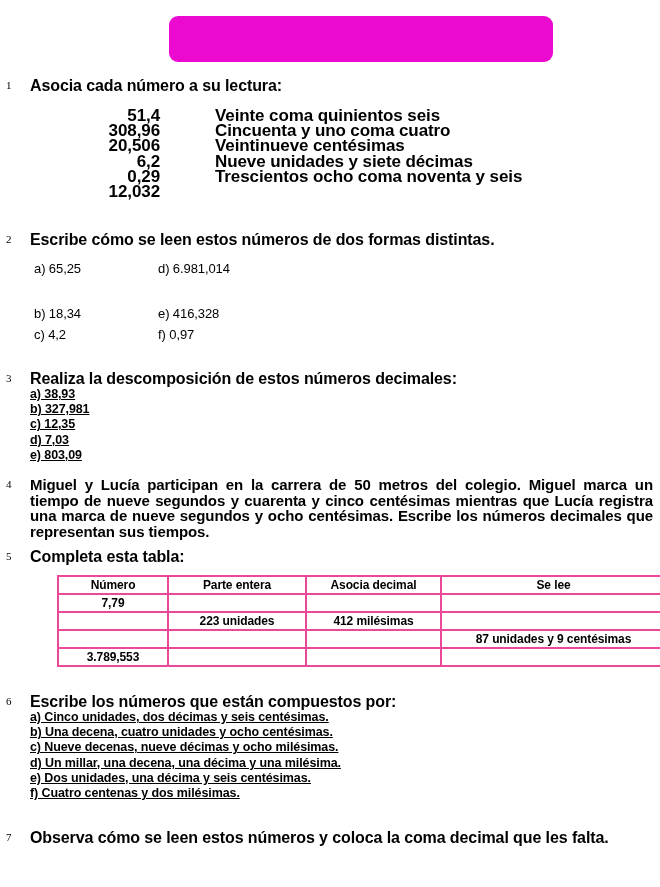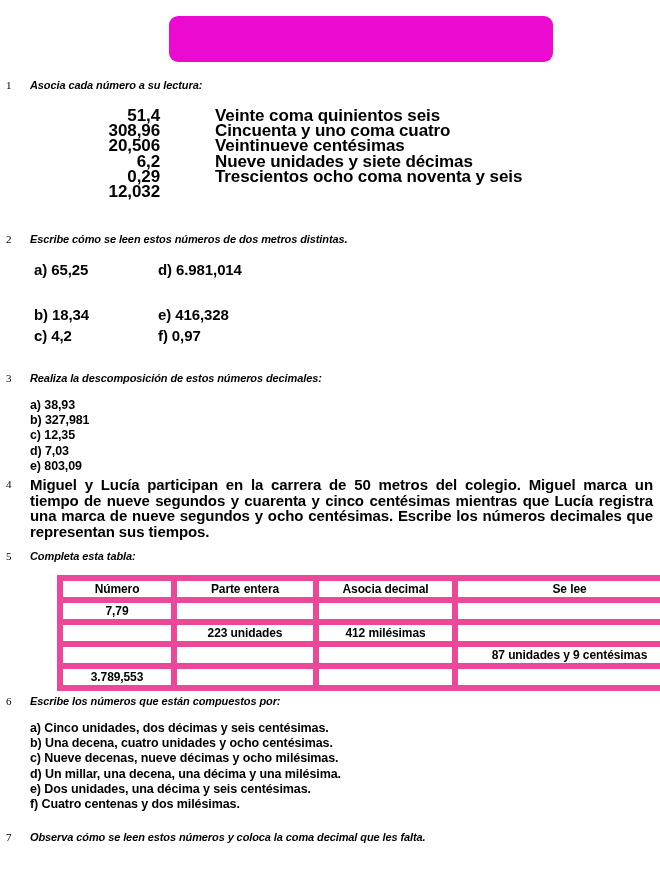--- a/index.html
+++ b/index.html
@@ -49,25 +49,24 @@
     font-size: 11px;
     font-weight: normal;
     color: #000;
     line-height: 14px;
   }
   .ex-body {
     margin-left: 30px;
     margin-right: 5px;
   }
   .ex-title {
-    font-size: 11px;
+    font-size: 16px;
     font-weight: bold;
     line-height: 15px;
     letter-spacing: -0.1px;
-    font-style: italic;
   }
 
   
   .match {
     position: relative;
     margin-top: 15px;
     height: 92px;
   }
   .match-numbers {
     position: absolute;
@@ -91,34 +90,35 @@
   }
 
   
   .grid2 {
     position: relative;
     margin-top: 14px;
     height: 76px;
   }
   .grid2 .cell {
     position: absolute;
-    font-size: 15px;
-    font-weight: bold;
+    font-size: 13px;
+    font-weight: normal;
     white-space: nowrap;
     letter-spacing: -0.1px;
   }
   .grid2 .col-a { left: 4px; }
   .grid2 .col-b { left: 128px; }
   .grid2 .r0 { top: 0px; }
   .grid2 .r1 { top: 45px; }
   .grid2 .r2 { top: 66px; text-align: center; }
 
   
   .sublist {
-    margin-top: 12px;
+    margin-top: 1px;
+    text-decoration: underline;
   }
   .sublist div {
     font-size: 12.5px;
     font-weight: bold;
     line-height: 15.2px;
     white-space: nowrap;
     letter-spacing: -0.1px;
   }
 
   
@@ -135,21 +135,21 @@
   .tbl-wrap {
     margin-top: 11px;
     margin-left: 27px;
   }
   table.sheet {
     border-collapse: collapse;
     width: 568px;
     table-layout: fixed;
   }
   table.sheet td, table.sheet th {
-    border: 6px solid #ec4899;
+    border: 2px solid #ec4899;
     height: 16px;
     font-size: 12px;
     font-weight: bold;
     text-align: center;
     padding: 0 4px;
     line-height: 16px;
     letter-spacing: -0.1px;
   }
   table.sheet th {
     font-weight: bold;
@@ -188,21 +188,21 @@
           <div>Nueve unidades y siete décimas</div>
           <div>Trescientos ocho coma noventa y seis</div>
         </div>
       </div>
     </div>
   </div>
 
   <div class="ex" style="top:232px;">
     <div class="ex-num">2</div>
     <div class="ex-body">
-      <div class="ex-title">Escribe cómo se leen estos números de dos metros distintas.</div>
+      <div class="ex-title">Escribe cómo se leen estos números de dos formas distintas.</div>
       <div class="grid2">
         <div class="cell col-a r0">a) 65,25</div>
         <div class="cell col-a r1">b) 18,34</div>
         <div class="cell col-a r2">c) 4,2</div>
         <div class="cell col-b r0">d) 6.981,014</div>
         <div class="cell col-b r1">e) 416,328</div>
         <div class="cell col-b r2">f) 0,97</div>
       </div>
     </div>
   </div>

